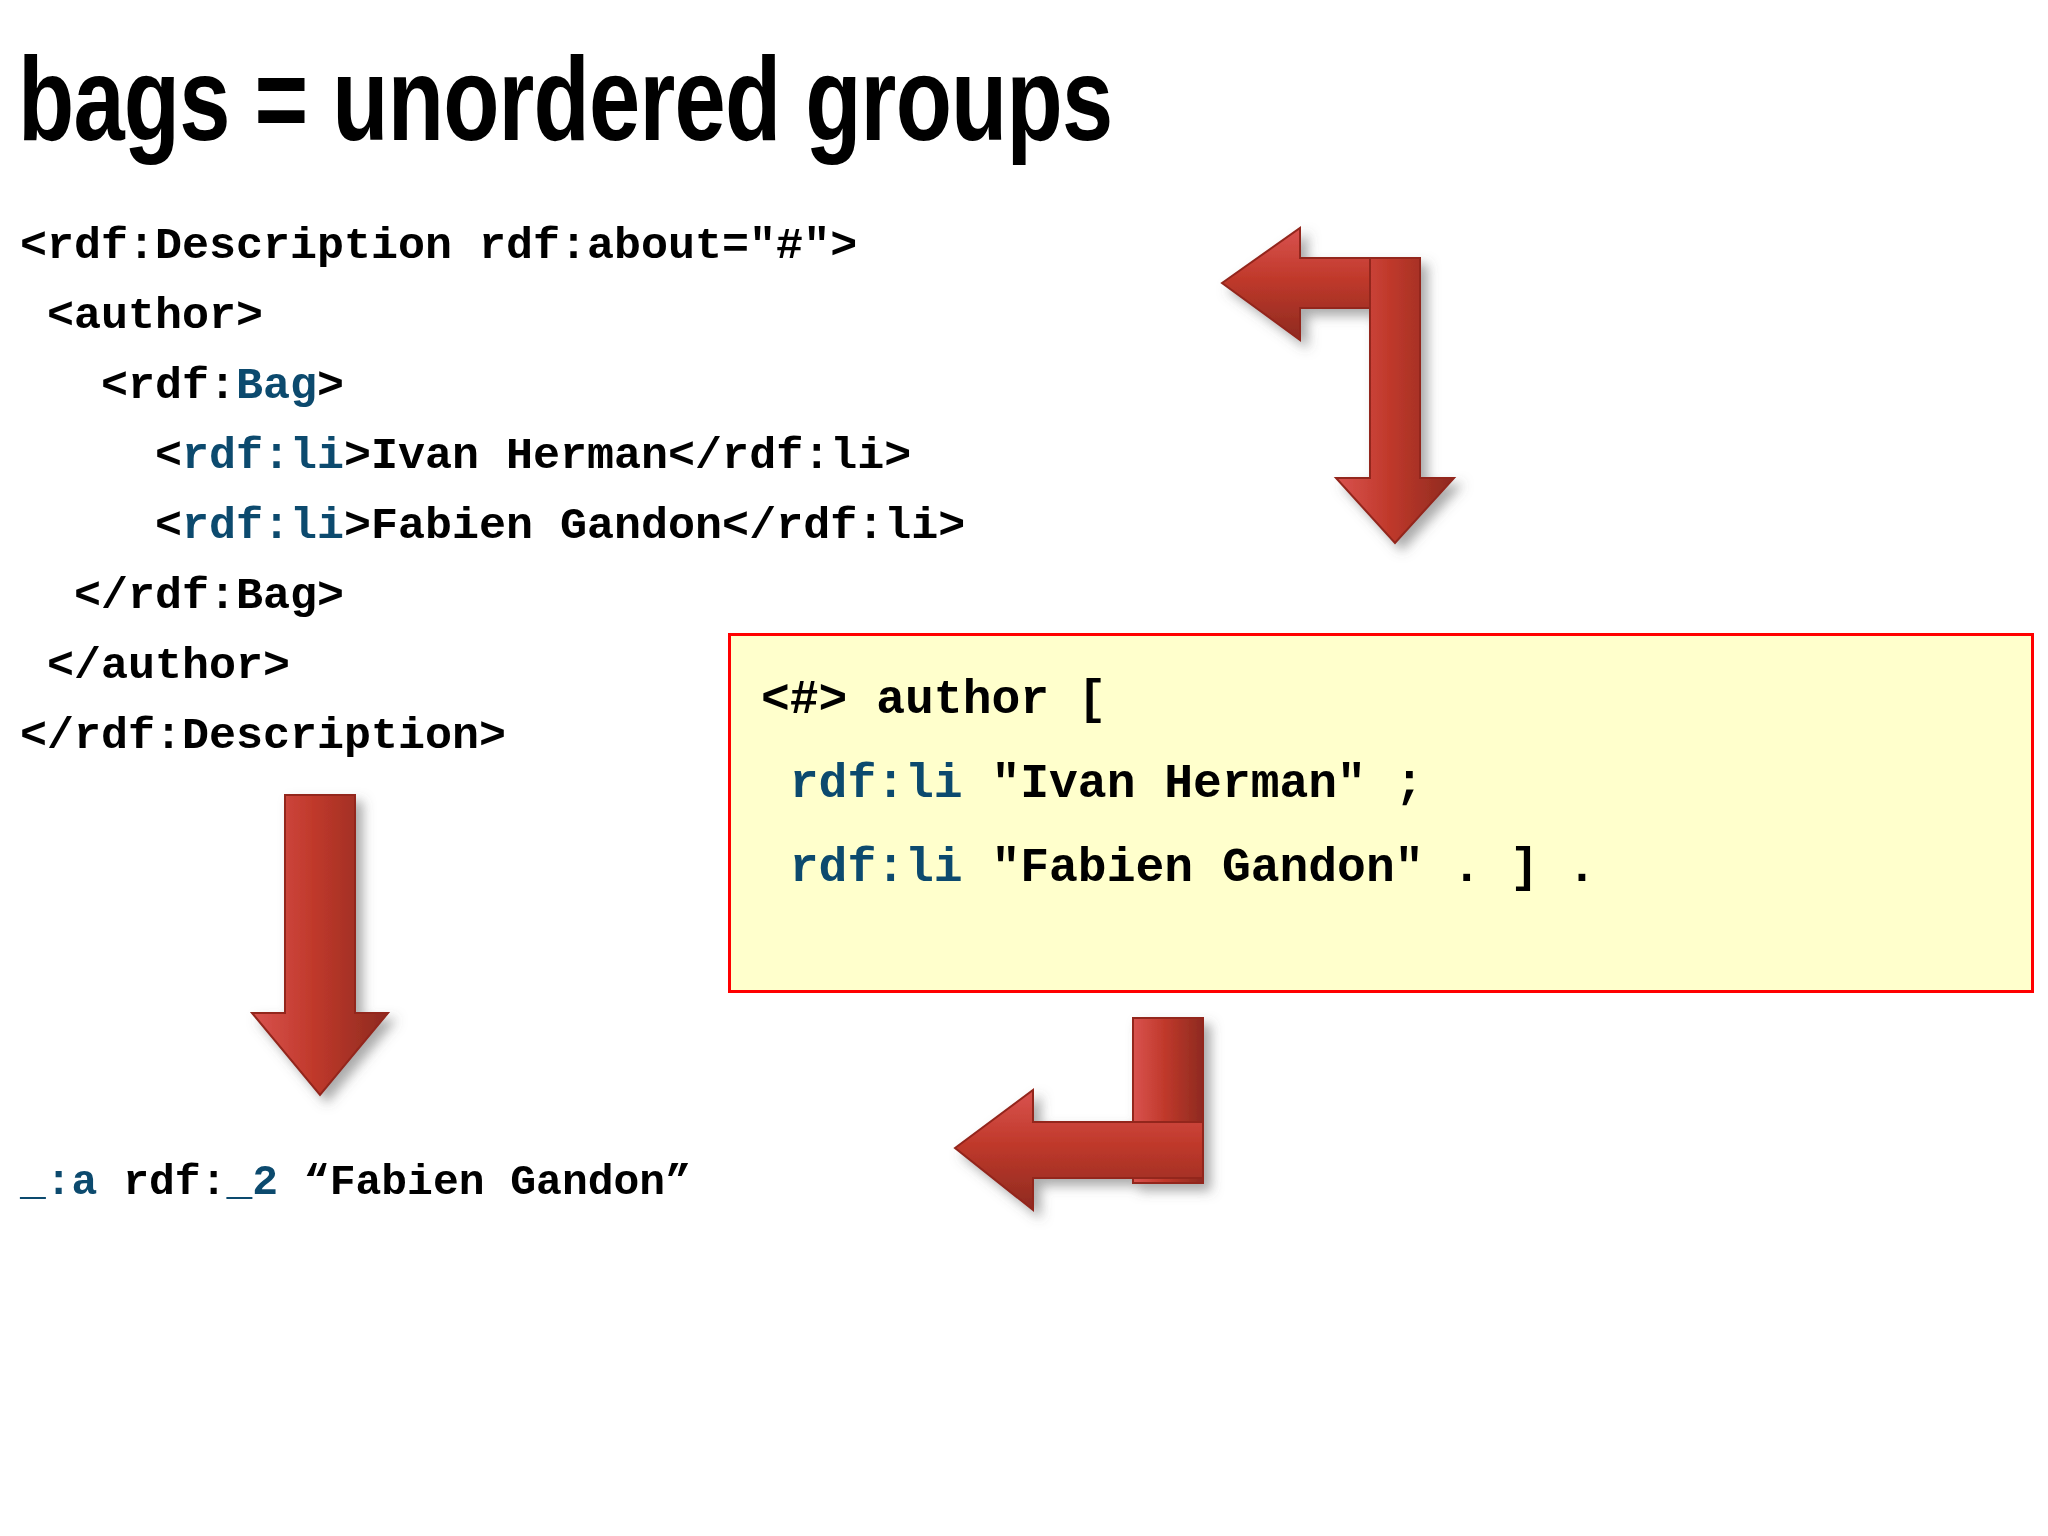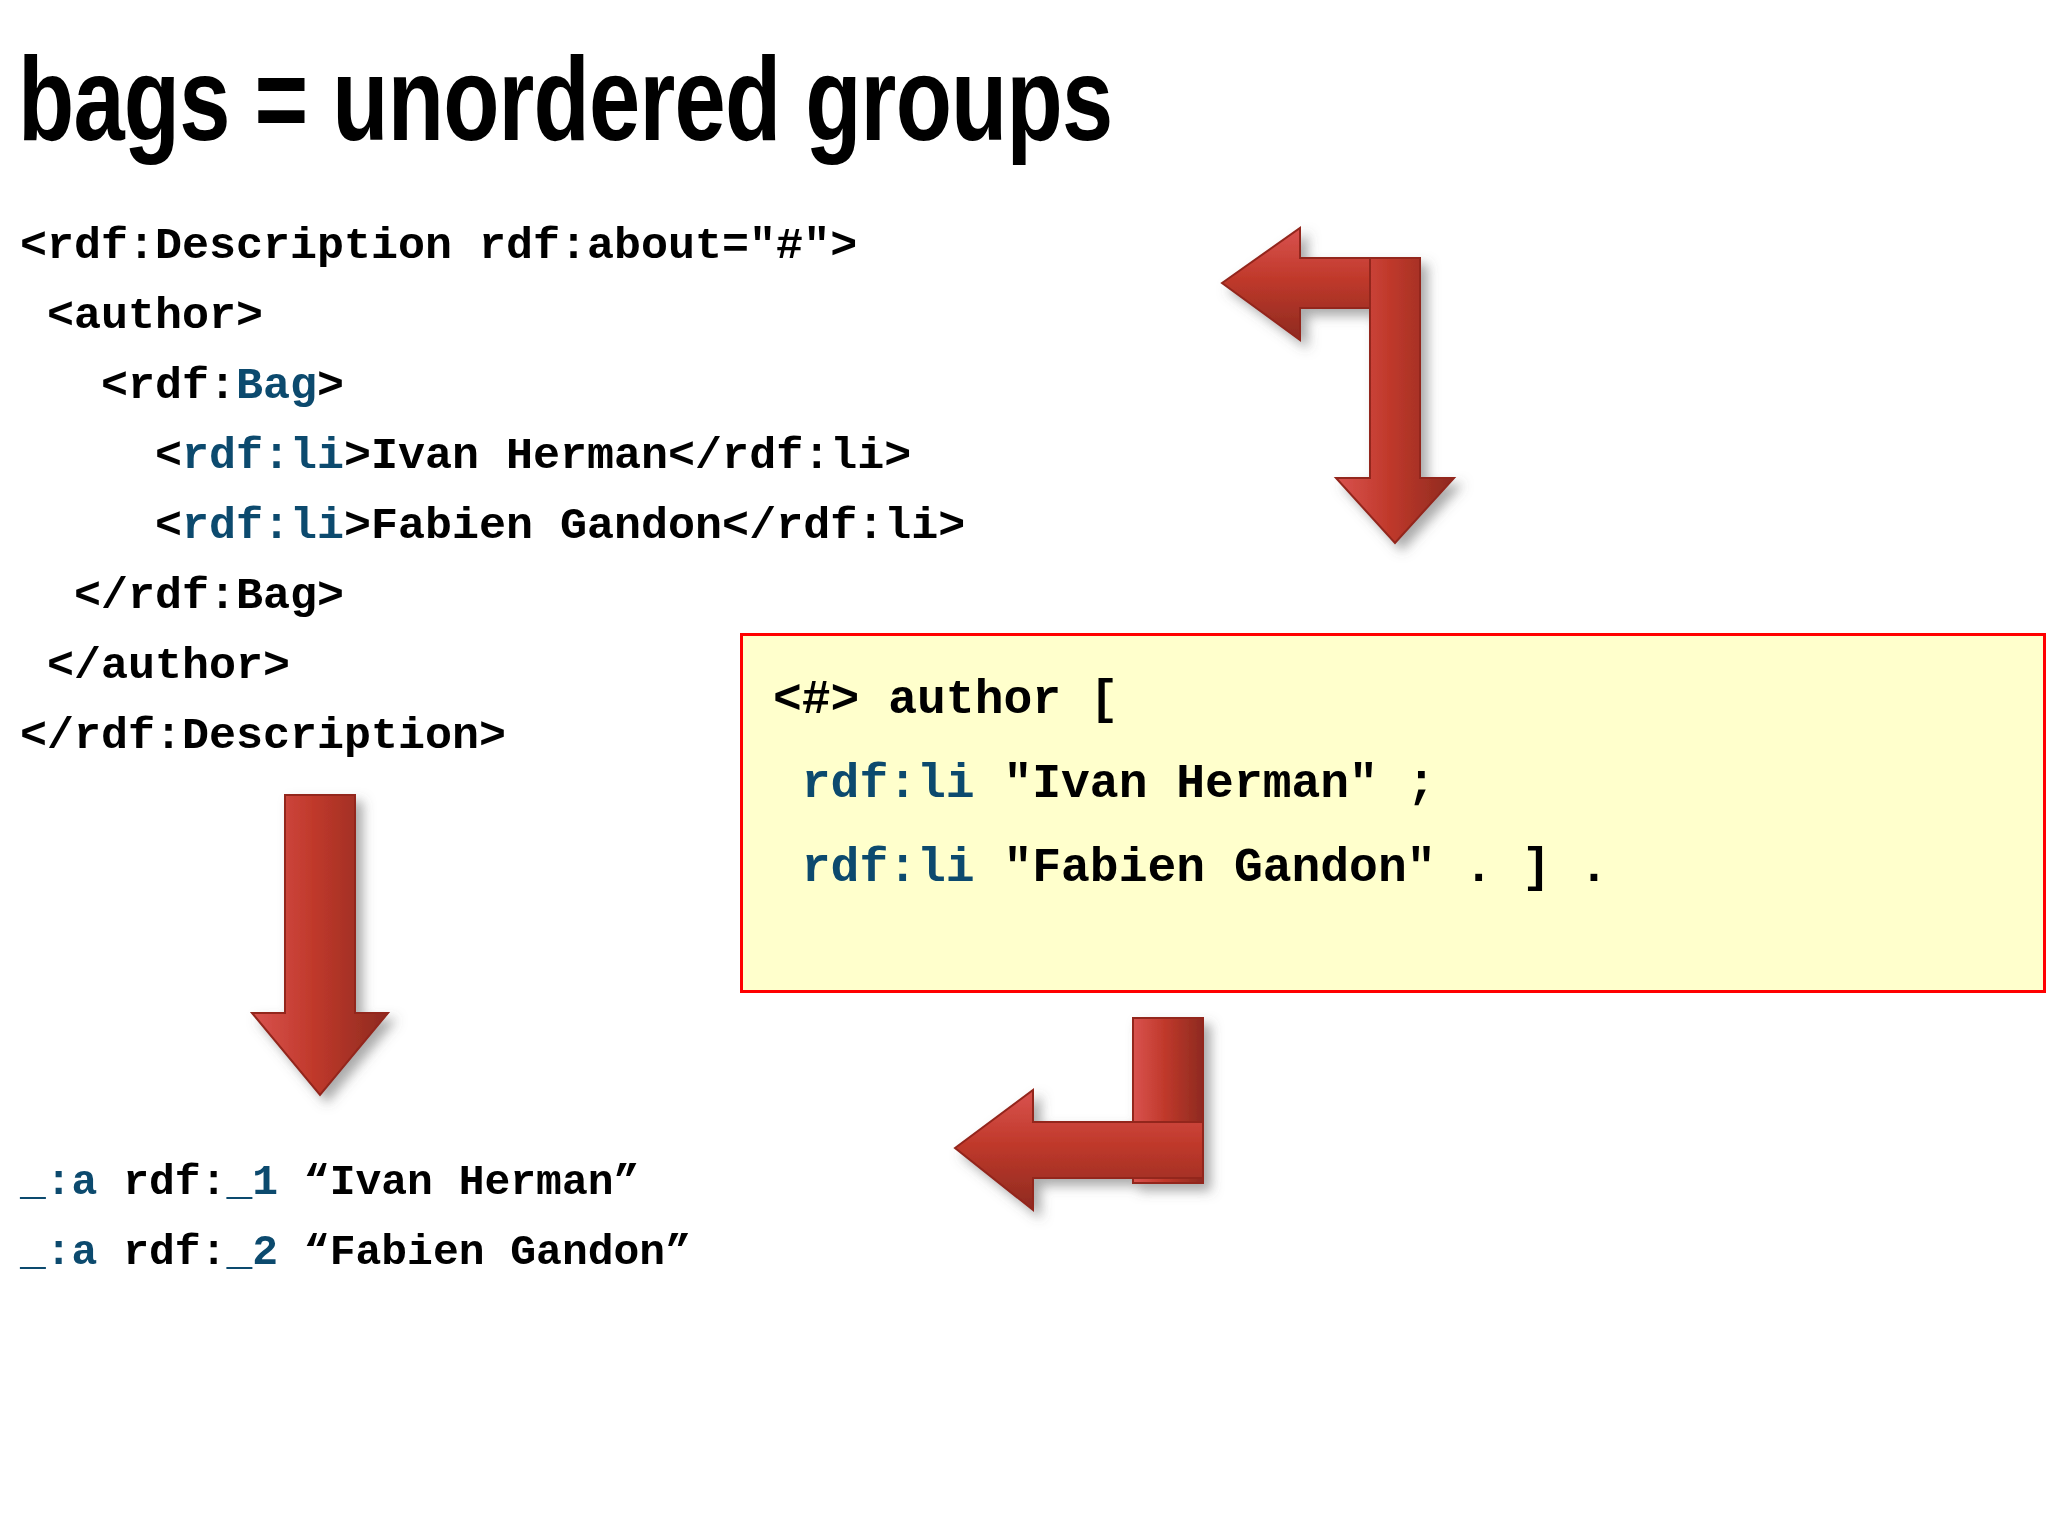--- a/index.html
+++ b/index.html
@@ -57,21 +57,20 @@
   
   .turtle-box {
     position: absolute;
     left: 728px;
     top: 633px;
     width: 1306px;
     height: 360px;
     box-sizing: border-box;
     background: #FFFFCC;
     border: 3px solid #FF0000;
-    margin-left: 12px;
   }
   .turtle-code {
     position: absolute;
     left: 30px;
     top: 22px;
     font-family: "Liberation Mono", "DejaVu Sans Mono", monospace;
     font-weight: bold;
     font-size: 48px;
     line-height: 84px;
     color: #000000;
@@ -86,21 +85,21 @@
 <body>
 
 <div class="slide-title">bags = unordered groups</div>
 
 <div class="code-block xml-block"><div class="code-line"><span>&lt;rdf:Description rdf:about="#"&gt;</span></div><div class="code-line"><span> &lt;author&gt;</span></div><div class="code-line"><span>   &lt;rdf:</span><span class="red">Bag</span><span>&gt;</span></div><div class="code-line"><span>     &lt;</span><span class="red">rdf:li</span><span>&gt;Ivan Herman&lt;/rdf:li&gt;</span></div><div class="code-line"><span>     &lt;</span><span class="red">rdf:li</span><span>&gt;Fabien Gandon&lt;/rdf:li&gt;</span></div><div class="code-line"><span>  &lt;/rdf:Bag&gt;</span></div><div class="code-line"><span> &lt;/author&gt;</span></div><div class="code-line"><span>&lt;/rdf:Description&gt;</span></div></div>
 
 <div class="turtle-box">
   <div class="turtle-code"><div class="code-line"><span>&lt;#&gt; author [</span></div><div class="code-line"><span> </span><span class="red">rdf:li</span><span> "Ivan Herman" ;</span></div><div class="code-line"><span> </span><span class="red">rdf:li</span><span> "Fabien Gandon" . ] .</span></div></div>
 </div>
 
-<div class="code-block ntriples-block"><div class="code-line"><span class="red">_:a</span><span> rdf:</span><span class="red">_1</span><span> “Ivan Herman”</span></div><div class="code-line"><span class="red">_:a</span><span> rdf:</span><span class="red">_2</span><span> “Fabien Gandon”</span></div></div>
+<div class="code-block ntriples-block"><div class="code-line"><span class="red">_:a</span><span> rdf:</span><span class="red">_2</span><span> “Fabien Gandon”</span></div></div>
 
 <div class="arrow" style="left:1222px; top:228px;">
   <svg width="310" height="330" viewBox="0 0 310 330">
     <defs>
       <linearGradient id="gradH" x1="0" y1="0" x2="0" y2="1">
         <stop offset="0%" stop-color="#D9534F"></stop>
         <stop offset="45%" stop-color="#C0392B"></stop>
         <stop offset="100%" stop-color="#8E2A20"></stop>
       </linearGradient>
       <linearGradient id="gradV" x1="0" y1="0" x2="1" y2="0">

